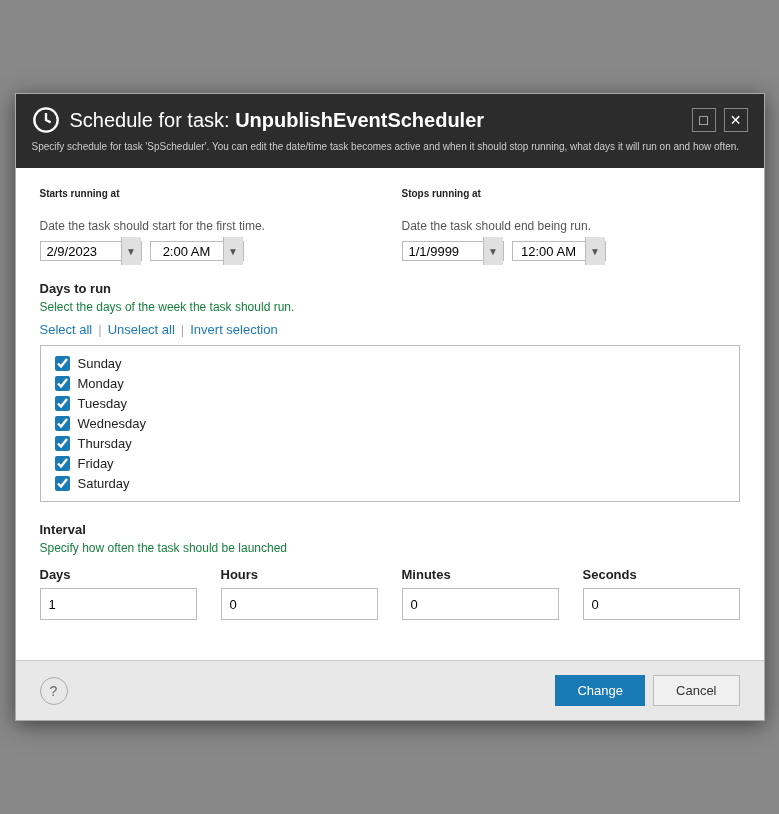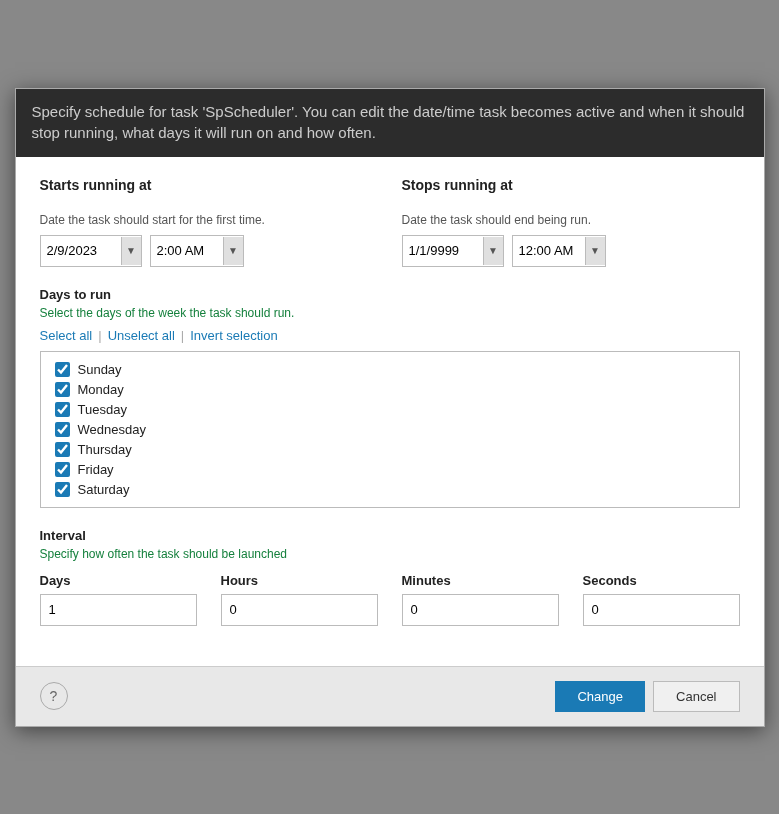--- a/index.html
+++ b/index.html
@@ -74,21 +74,21 @@
       height: 24px;
       cursor: pointer;
       display: flex;
       align-items: center;
       justify-content: center;
       font-size: 14px;
       padding: 0;
     }
 
     .dialog-subtitle {
-      font-size: 15px;
+      font-size: 10px;
       color: #ccc;
       line-height: 1.4;
     }
 
     .dialog-body {
       padding: 20px 24px;
       flex: 1;
     }
 
     .section {
@@ -100,53 +100,54 @@
       grid-template-columns: 1fr 1fr;
       gap: 24px;
       margin-bottom: 20px;
     }
 
     .field-group label.field-label {
       display: block;
       font-weight: bold;
       margin-bottom: 20px;
       color: #222;
-      font-size: 14px;
+      font-size: 10px;
     }
 
     .field-group .field-desc {
       font-size: 12px;
       color: #555;
       margin-bottom: 8px;
     }
 
     .date-time-row {
       display: flex;
       gap: 8px;
     }
 
     .date-select, .time-select {
       display: flex;
       align-items: center;
       border: 1px solid #bbb;
       background: #fff;
-      height: 32px;
+      height: 20px;
     }
 
     .date-select input, .time-select input {
       border: none;
       outline: none;
       font-size: 13px;
       padding: 2px 6px;
       background: transparent;
       width: 80px;
     }
 
     .time-select input {
       width: 72px;
+      text-align: center;
     }
 
     .select-arrow {
       background: #e0e0e0;
       border-left: 1px solid #bbb;
       width: 20px;
       height: 28px;
       display: flex;
       align-items: center;
       justify-content: center;
@@ -295,20 +296,36 @@
       cursor: pointer;
       min-width: 80px;
     }
   </style>
 </head>
 <body>
 
 <div class="dialog">
 
   <div class="dialog-header">
+    <div class="dialog-header-top">
+      <div class="dialog-title-group">
+        <svg class="title-icon" viewBox="0 0 24 24" fill="none" stroke="white" stroke-width="2">
+          <circle cx="12" cy="12" r="10"></circle>
+          <polyline points="12 6 12 12 16 14"></polyline>
+        </svg>
+        <h1 class="dialog-title">
+          <span>Schedule for task:</span>
+          <span class="task-name">UnpublishEventScheduler</span>
+        </h1>
+      </div>
+      <div class="dialog-header-controls">
+        <button class="header-btn">□</button>
+        <button class="header-btn">✕</button>
+      </div>
+    </div>
     <p class="dialog-subtitle">Specify schedule for task 'SpScheduler'. You can edit the date/time task becomes active and when it should stop running, what days it will run on and how often.</p>
   </div>
 
   <div class="dialog-body">
 
     <div class="two-col">
       <div class="field-group">
         <label class="field-label">Starts running at</label>
         <p class="field-desc">Date the task should start for the first time.</p>
         <div class="date-time-row">

